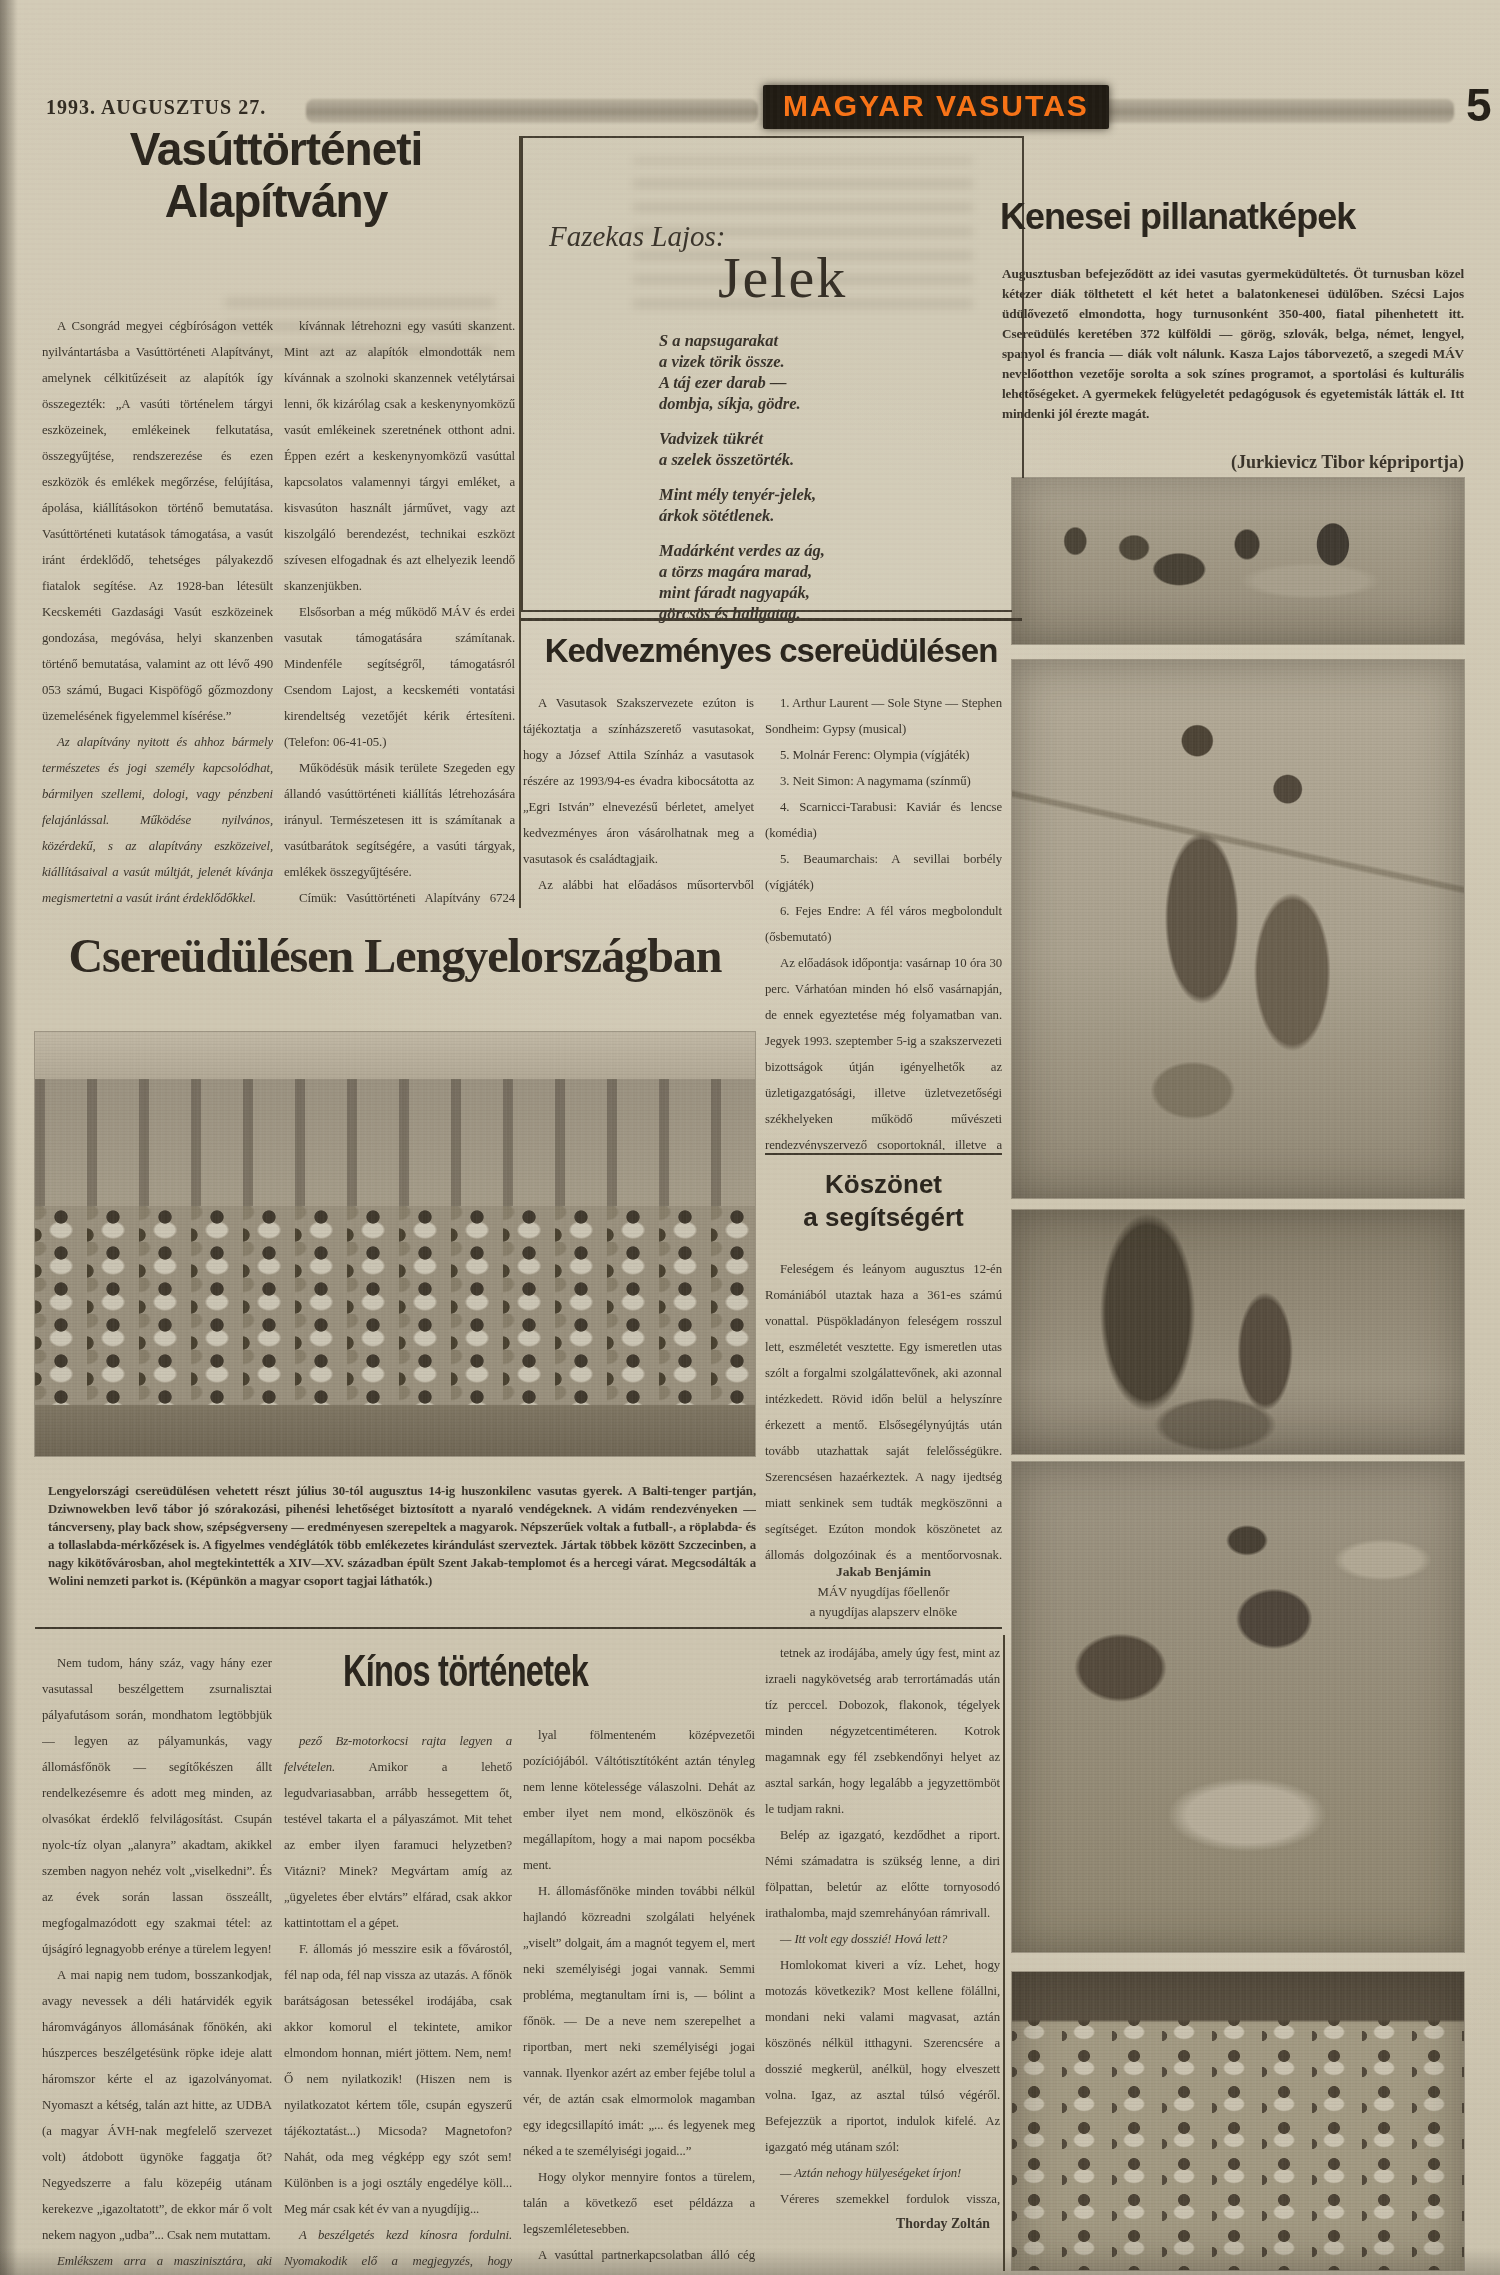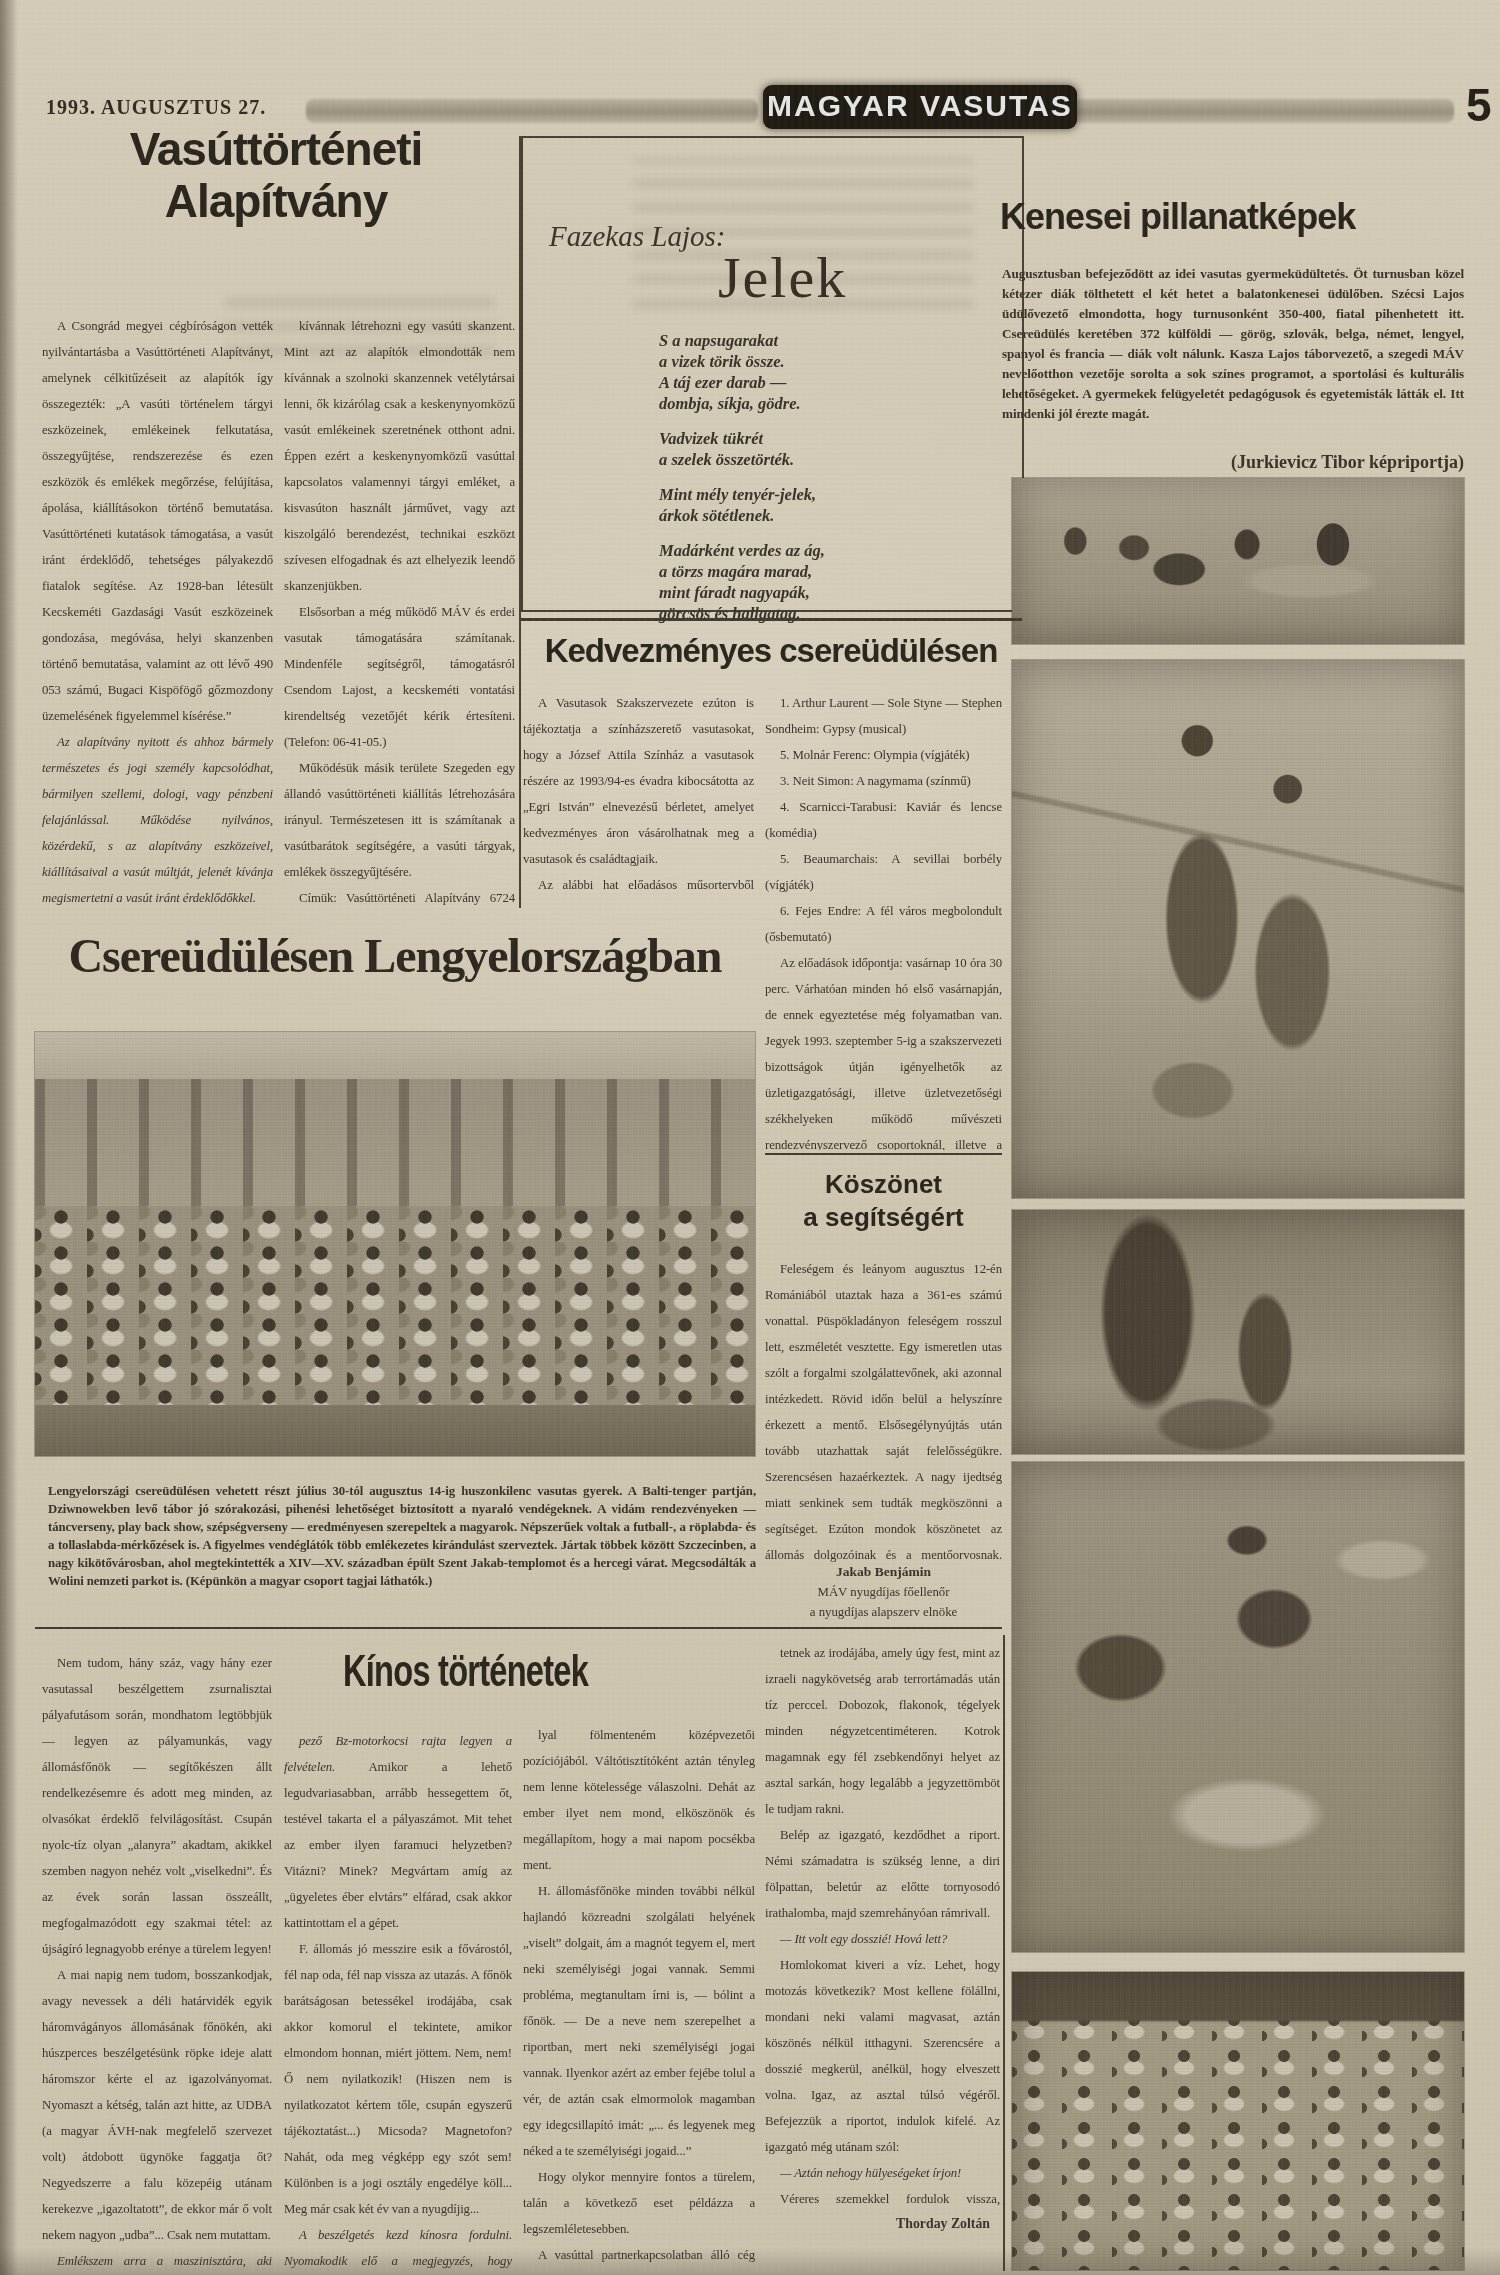--- a/index.html
+++ b/index.html
@@ -17,21 +17,21 @@
   .edge-left{left:0;top:0;width:18px;height:2275px;background:linear-gradient(90deg,rgba(45,39,30,.5),rgba(45,39,30,0));}
   .edge-bottom{left:0;top:2248px;width:1500px;height:27px;background:linear-gradient(0deg,rgba(45,39,30,.25),rgba(45,39,30,0));}
 
   .rule-h{height:3px;background:#413a2e;}
   .rule-v{width:2px;background:#47402f;}
   .headline{font-family:"Liberation Sans","DejaVu Sans",sans-serif;font-weight:700;color:#2a251d;}
 
   .date{font-size:20px;font-weight:700;letter-spacing:1px;color:#302a21;}
   .band{height:24px;border-radius:8px;filter:blur(1px);
     background:linear-gradient(180deg,rgba(72,63,50,.18),rgba(72,63,50,.42) 55%,rgba(72,63,50,.16));}
-  .masthead{background:#201b13;color:#e5e5e5;border-radius:9px;padding:4px 4px 6px;
+  .masthead{background:#201b13;color:#f97316;border-radius:2px;padding:4px 20px 6px;
     font-family:"Liberation Sans","DejaVu Sans",sans-serif;font-weight:700;font-size:30px;
     letter-spacing:2px;box-shadow:0 0 8px rgba(32,27,19,.7);}
   .pageno{font-family:"Liberation Sans","DejaVu Sans",sans-serif;font-weight:700;font-size:46px;color:#241f17;}
 
   .body-col{font-size:12.8px;line-height:26px;text-align:justify;letter-spacing:-.1px;overflow:hidden;}
   .body-col p{margin:0;text-indent:15px;}
   .it{font-style:italic;}
   .b{font-weight:700;}
   .sig-right{text-align:right;font-weight:700;text-indent:0 !important;padding-right:6px;margin-top:4px !important;}
 

